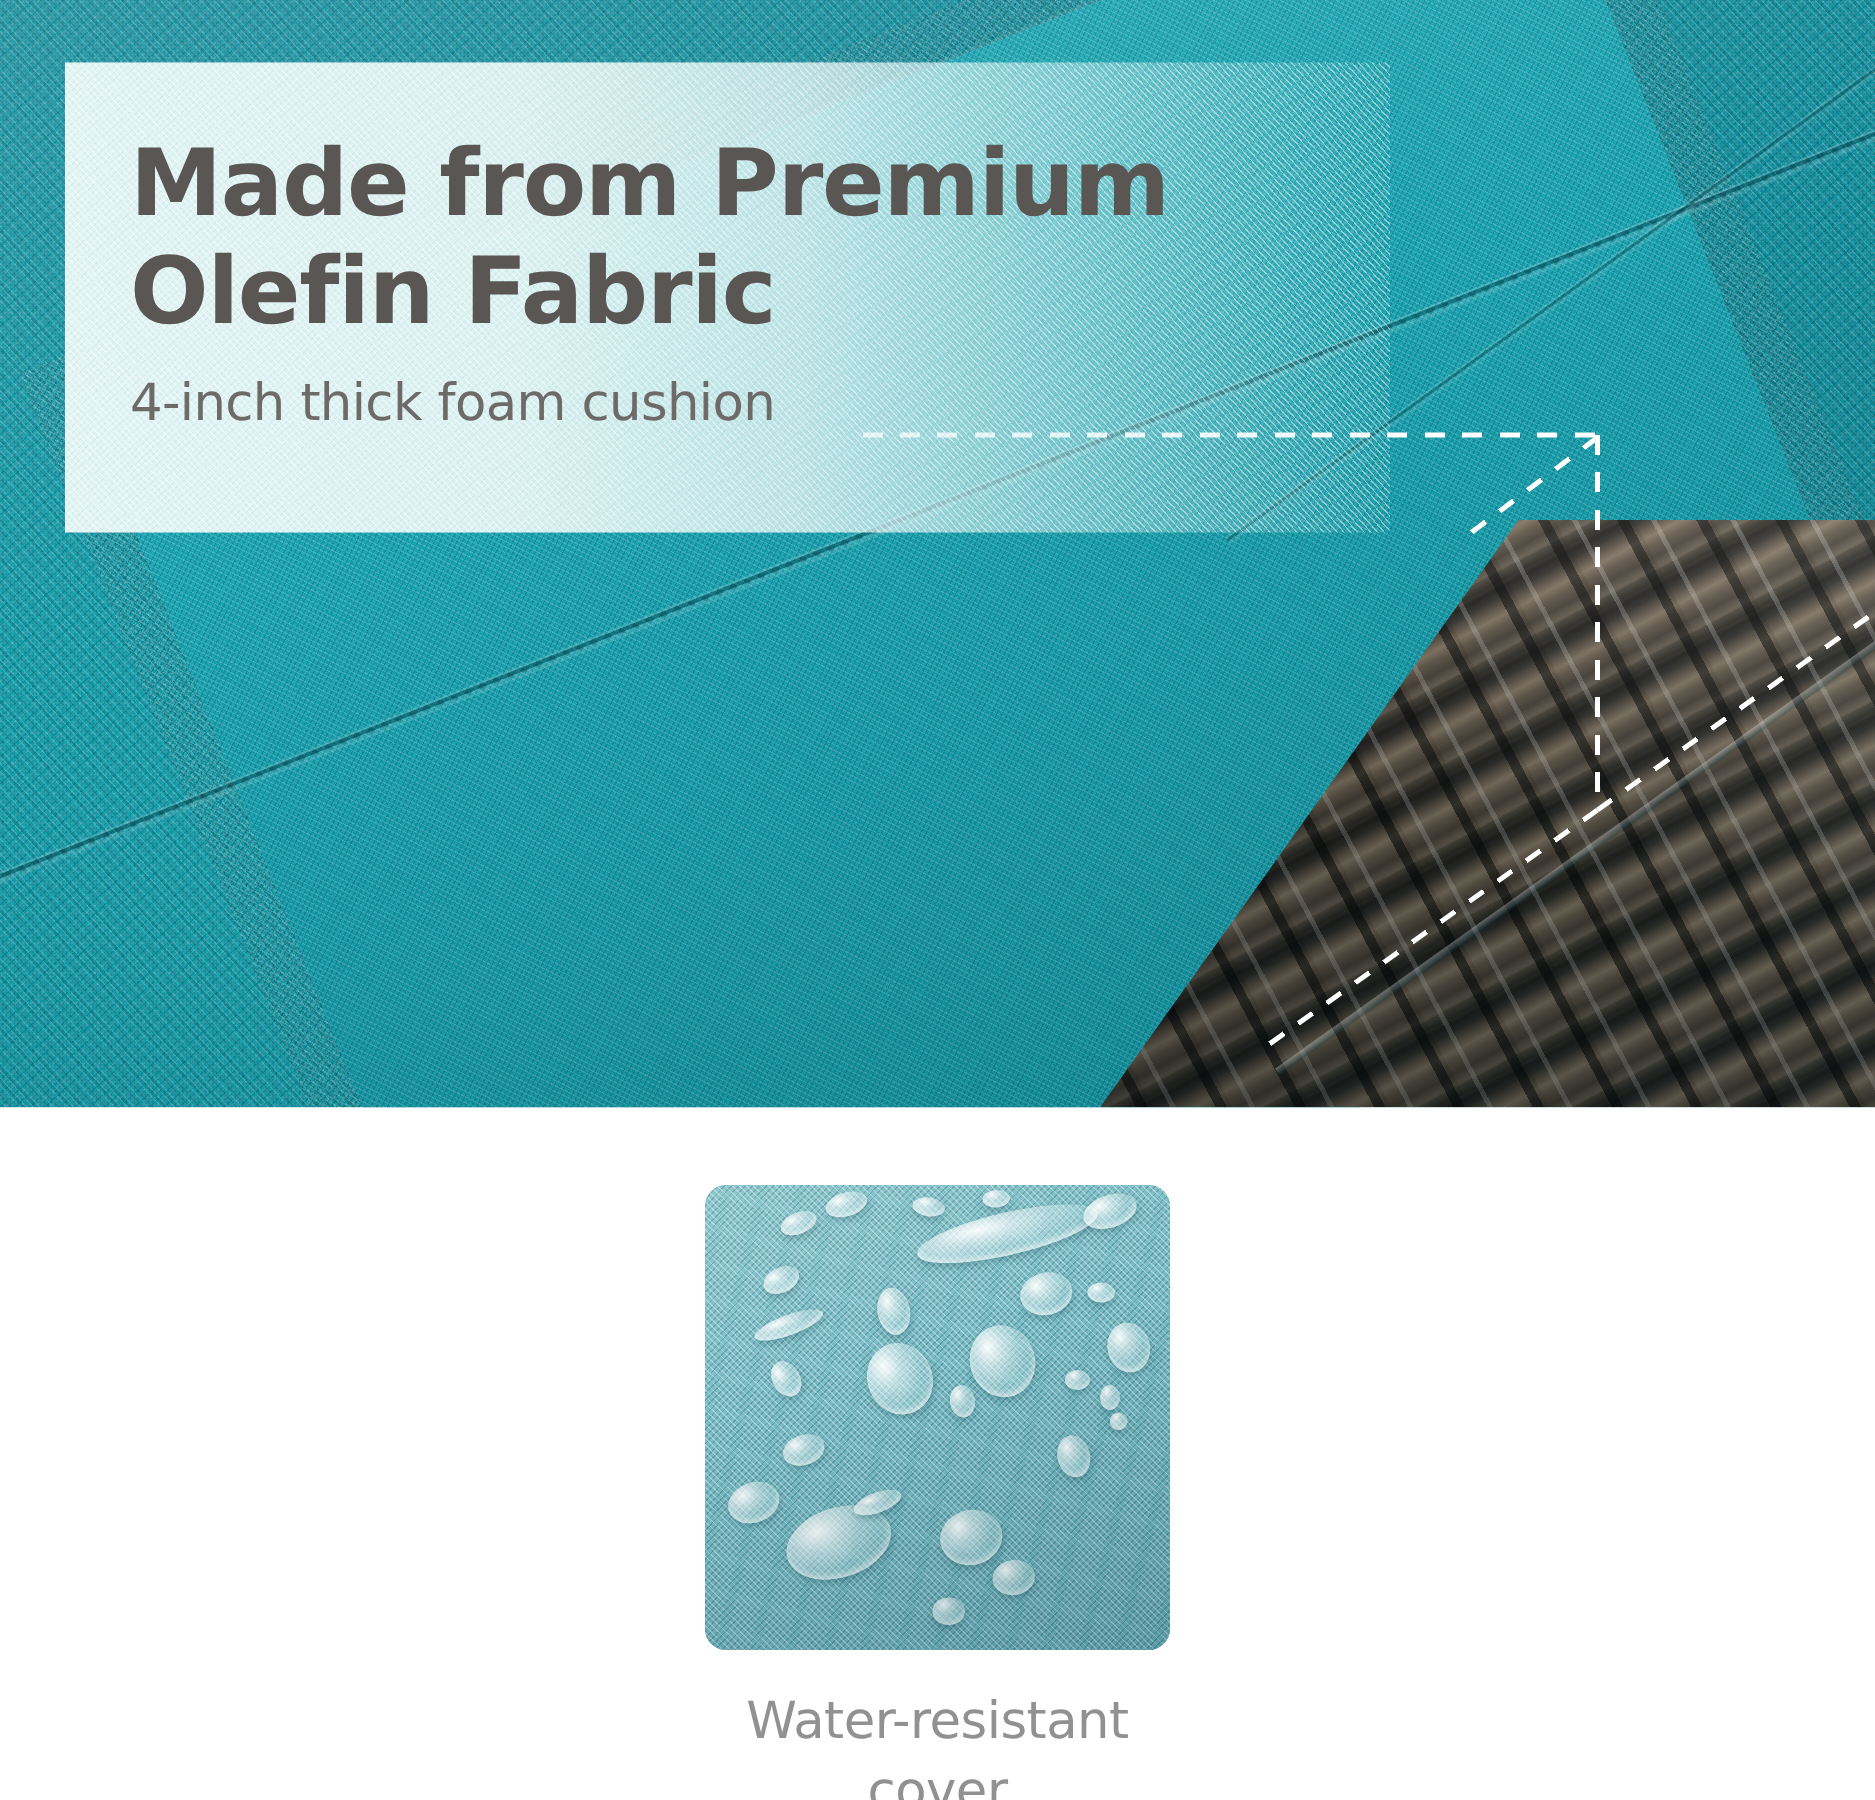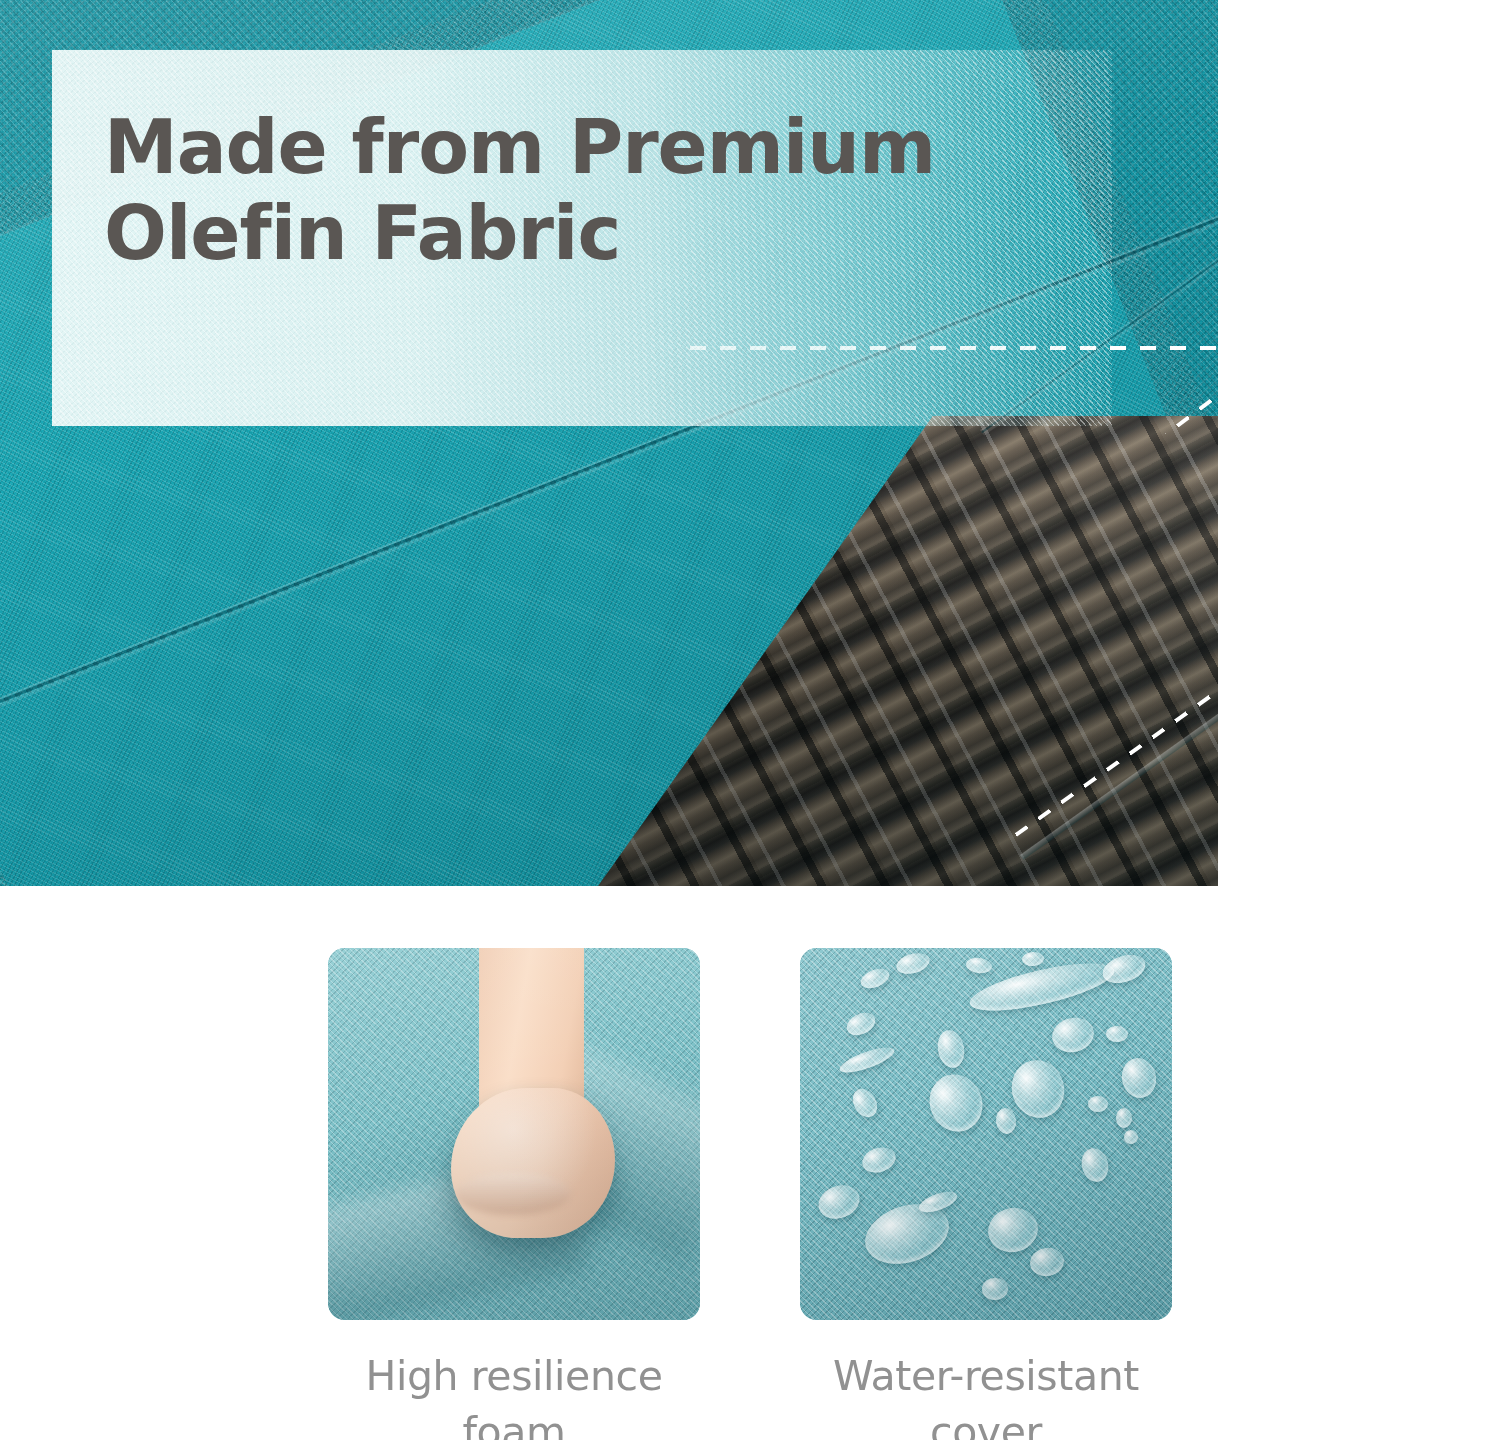--- a/index.html
+++ b/index.html
@@ -9,21 +9,21 @@
     width:1500px; height:1440px;
     background:#ffffff;
     font-family:"Liberation Sans", sans-serif;
     overflow:hidden;
   }
 
   .page { position:relative; width:1500px; height:1440px; background:#fff; }
 
   
   .hero {
-    position:absolute; left:0; top:0; width:1218px; height:886px;
+    position:absolute; left:0; top:0; width:1500px; height:886px;
     overflow:hidden; background:#e5e5e5;
   }
 
   
   .hero-base {
     position:absolute; inset:0;
     background:
       radial-gradient(ellipse 1100px 700px at 20% 78%, #16a9b6 0%, #139eac 55%, #0f93a2 100%);
   }
 
@@ -378,40 +378,26 @@
     <div class="dash-h"></div>
     <div class="dash-diag-top"></div>
     <div class="dash-v"></div>
     <div class="dash-diag-bottom"></div>
     <div class="dash-edge-left"></div>
 
     <div class="panel">
       <div class="panel-texture"></div>
       <h1 class="headline">Made from Premium
 Olefin Fabric</h1>
+      <p class="subline">4-inch thick foam cushion</p>
     </div>
   </section>
 
   <section class="features">
 
-    <div class="feature">
-      <div class="thumb">
-        <div class="t1-bg"></div>
-        <div class="t1-weave"></div>
-        <div class="t1-fold-a"></div>
-        <div class="t1-fold-b"></div>
-        <div class="t1-dent"></div>
-        <div class="t1-arm"></div>
-        <div class="t1-fist"></div>
-        <div class="t1-knuck"></div>
-        <div class="fabric-shadow"></div>
-      </div>
-      <div class="caption">High resilience
-foam</div>
-    </div>
 
     <div class="feature">
       <div class="thumb">
         <div class="t2-bg"></div>
         <div class="t2-weave"></div>
         <div id="droplet-layer">
             <div class="drop" style="left: 96px; top: 6px; width: 34px; height: 19px; transform: rotate(-16deg);"></div>
             <div class="drop" style="left: 166px; top: 10px; width: 26px; height: 15px; transform: rotate(8deg);"></div>
             <div class="drop" style="left: 222px; top: 4px; width: 22px; height: 14px; transform: rotate(-4deg);"></div>
             <div class="drop" style="left: 60px; top: 22px; width: 30px; height: 17px; transform: rotate(-22deg);"></div>

